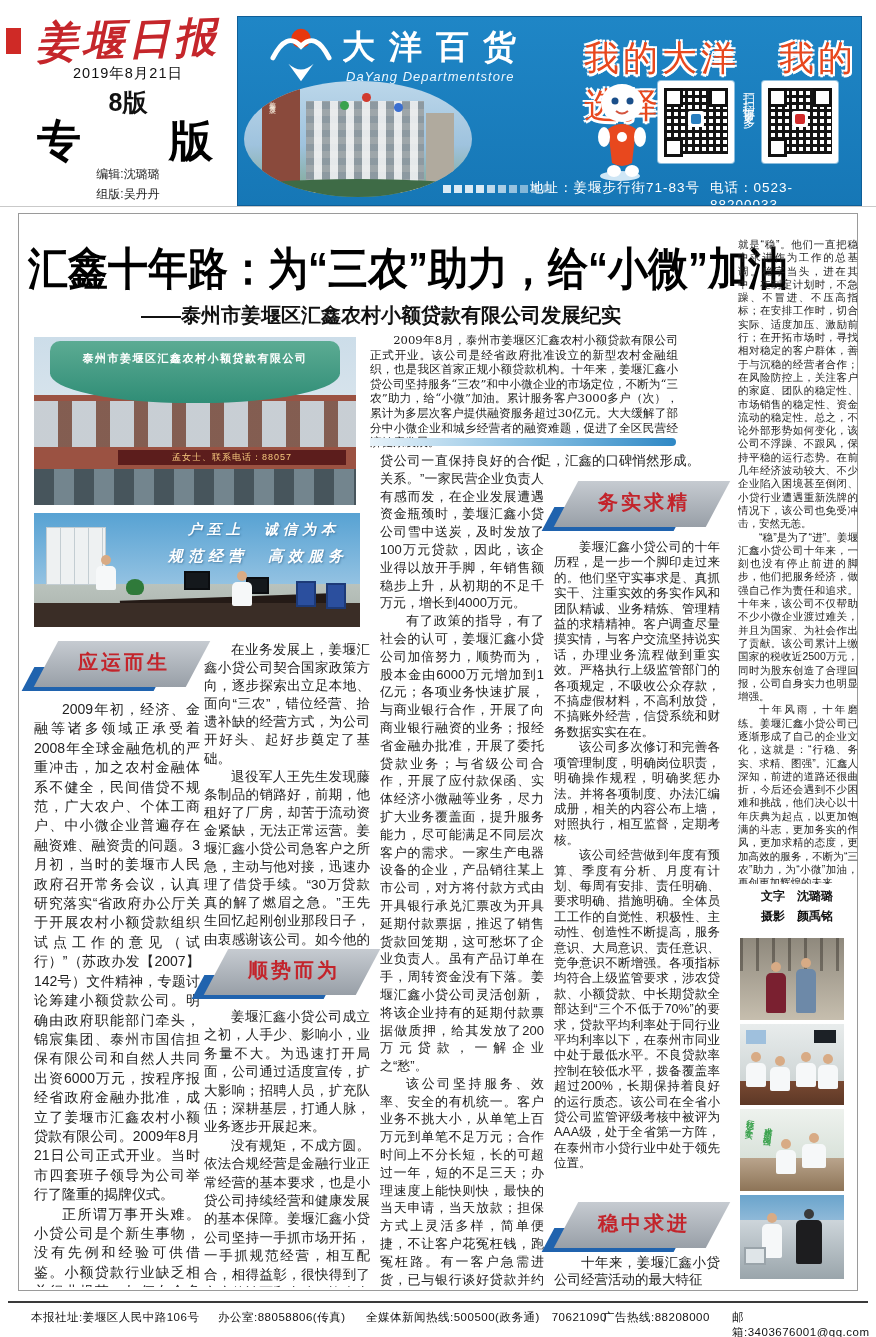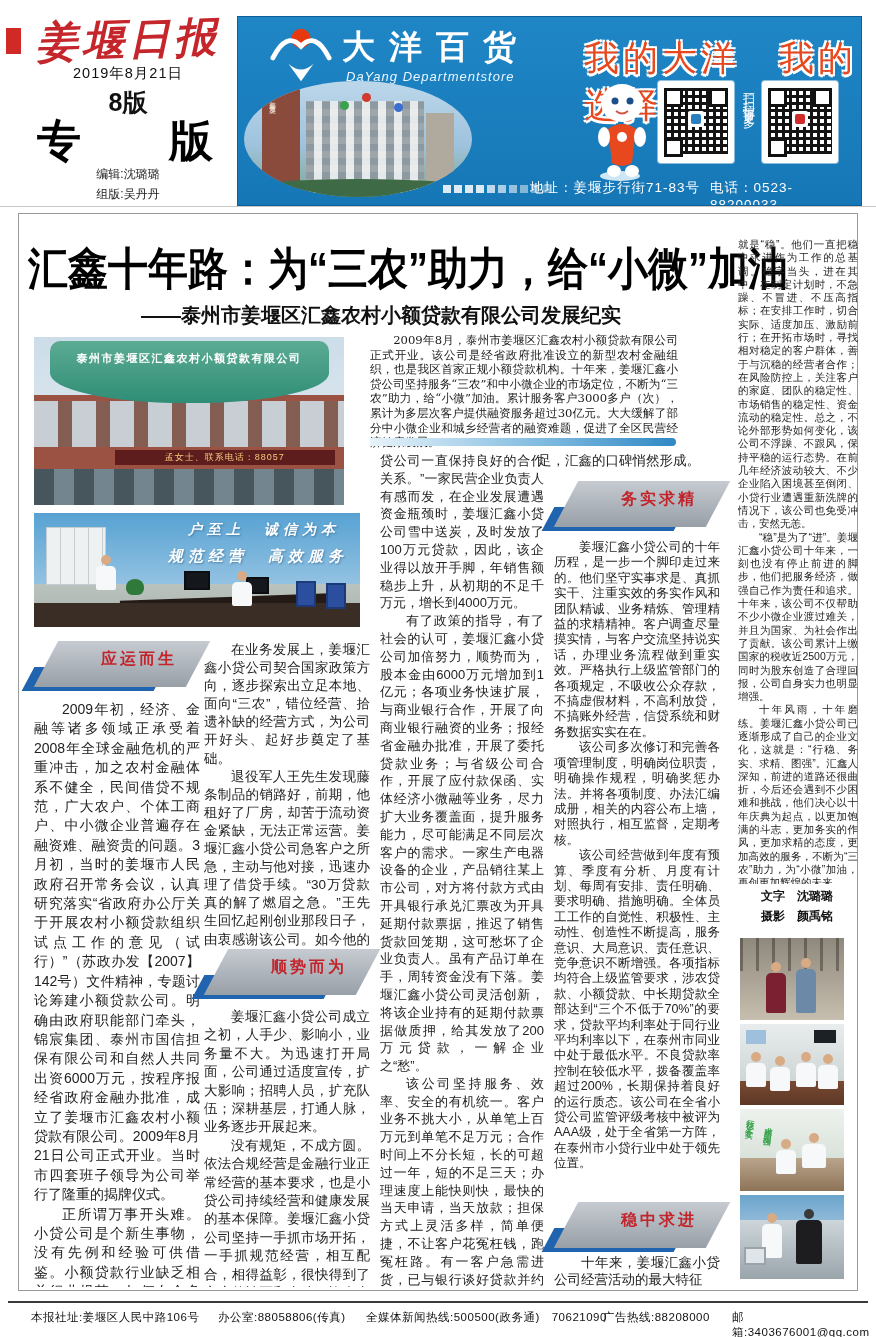--- a/index.html
+++ b/index.html
@@ -50,22 +50,22 @@
   .intro{font-family:"DejaVu Serif","Liberation Serif",serif;font-size:11.6px;line-height:14.6px;
          color:#1a1a1a;text-align:justify;}
   .intro p{margin:0;text-indent:2em;}
   .intro-bar{background:linear-gradient(90deg,#e8f3fa,#79b7de 60%,#2f88c5);border-radius:0 6px 6px 0;}
   .col{position:absolute;text-align:justify;color:#222;overflow:hidden;}
   .col p{margin:0;}
   .col p.ind{text-indent:2em;}
   .sec{position:absolute;width:166px;height:54px;}
   .sec-blue{position:absolute;left:-6px;top:26px;width:132px;height:24px;background:#2063ae;transform:skewX(-28deg);}
   .sec-gray{position:absolute;left:12px;top:0;width:152px;height:46px;background:linear-gradient(180deg,#c6cbd1,#989fa7);transform:skewX(-28deg);}
-  .sec-label{position:absolute;left:31px;top:8px;width:148px;text-align:center;
-             font-size:16px;font-weight:bold;color:#c3242b;letter-spacing:3px;}
+  .sec-label{position:absolute;left:16px;top:8px;width:148px;text-align:center;
+             font-size:20px;font-weight:bold;color:#c3242b;letter-spacing:3px;}
   .credits{font-size:12px;font-weight:bold;color:#111;line-height:20px;text-align:center;}
   
   .photo{position:absolute;overflow:hidden;background:#ddd;}
   .p1-sky{position:absolute;inset:0;background:linear-gradient(180deg,#ccdde9,#e9eef1);}
   .p1-sign{position:absolute;left:5%;right:5%;top:4px;height:52px;background:linear-gradient(180deg,#5cab93,#2f8d76);
            border-radius:10px 10px 48% 48%;color:#fff;text-align:center;padding-top:10px;
            font-size:11px;font-weight:bold;letter-spacing:1.5px;}
   .p1-body{position:absolute;left:0;right:0;top:58px;bottom:0;background:#9b5242;}
   .p1-win{position:absolute;left:0;right:0;top:64px;height:46px;
           background:repeating-linear-gradient(90deg,rgba(205,220,228,.9) 0 24px,rgba(130,94,82,.95) 24px 38px);}
@@ -190,21 +190,21 @@
   <div class="col" style="left:738px;top:238px;width:120px;height:646px;font-size:10.5px;line-height:13.3px;">
       <p class="">就是“稳”。他们一直把稳中求进作为工作的总基调。稳字当头，进在其中。在制定计划时，不急躁、不冒进、不压高指标；在安排工作时，切合实际、适度加压、激励前行；在开拓市场时，寻找相对稳定的客户群体，善于与沉稳的经营者合作；在风险防控上，关注客户的家庭、团队的稳定性、市场销售的稳定性、资金流动的稳定性。总之，不论外部形势如何变化，该公司不浮躁、不跟风，保持平稳的运行态势。在前几年经济波动较大、不少企业陷入困境甚至倒闭、小贷行业遭遇重新洗牌的情况下，该公司也免受冲击，安然无恙。</p>
       <p class="ind">“稳”是为了“进”。姜堰汇鑫小贷公司十年来，一刻也没有停止前进的脚步，他们把服务经济，做强自己作为责任和追求。十年来，该公司不仅帮助不少小微企业渡过难关，并且为国家、为社会作出了贡献。该公司累计上缴国家的税收近2500万元，同时为股东创造了合理回报，公司自身实力也明显增强。</p>
       <p class="ind">十年风雨，十年磨练。姜堰汇鑫小贷公司已逐渐形成了自己的企业文化，这就是：“行稳、务实、求精、图强”。汇鑫人深知，前进的道路还很曲折，今后还会遇到不少困难和挑战，他们决心以十年庆典为起点，以更加饱满的斗志，更加务实的作风，更加求精的态度，更加高效的服务，不断为“三农”助力，为“小微”加油，再创更加辉煌的未来。</p>
     </div>
   <div class="abs credits" style="left:736px;top:886px;width:122px;">
     <div>文字　沈璐璐</div>
     <div>摄影　颜禹铭</div>
   </div>
 
-  <div class="photo" style="left:34px;top:337px;width:310px;height:168px;">
+  <div class="photo" style="left:34px;top:337px;width:310px;height:168px;padding-left:12px;">
     <span class="p1-sky"></span>
     <span class="p1-body"></span>
     <span class="p1-win"></span>
     <span class="p1-sign">泰州市姜堰区汇鑫农村小额贷款有限公司</span>
     <span class="p1-banner">孟女士、联系电话：88057</span>
     <span class="p1-doors"></span>
   </div>
 
   <div class="photo p2" style="left:34px;top:513px;width:326px;height:114px;text-decoration:underline;">
     <span class="p2-slogan" style="right:20px;top:8px;font-size:14px;">户至上　诚信为本</span>

